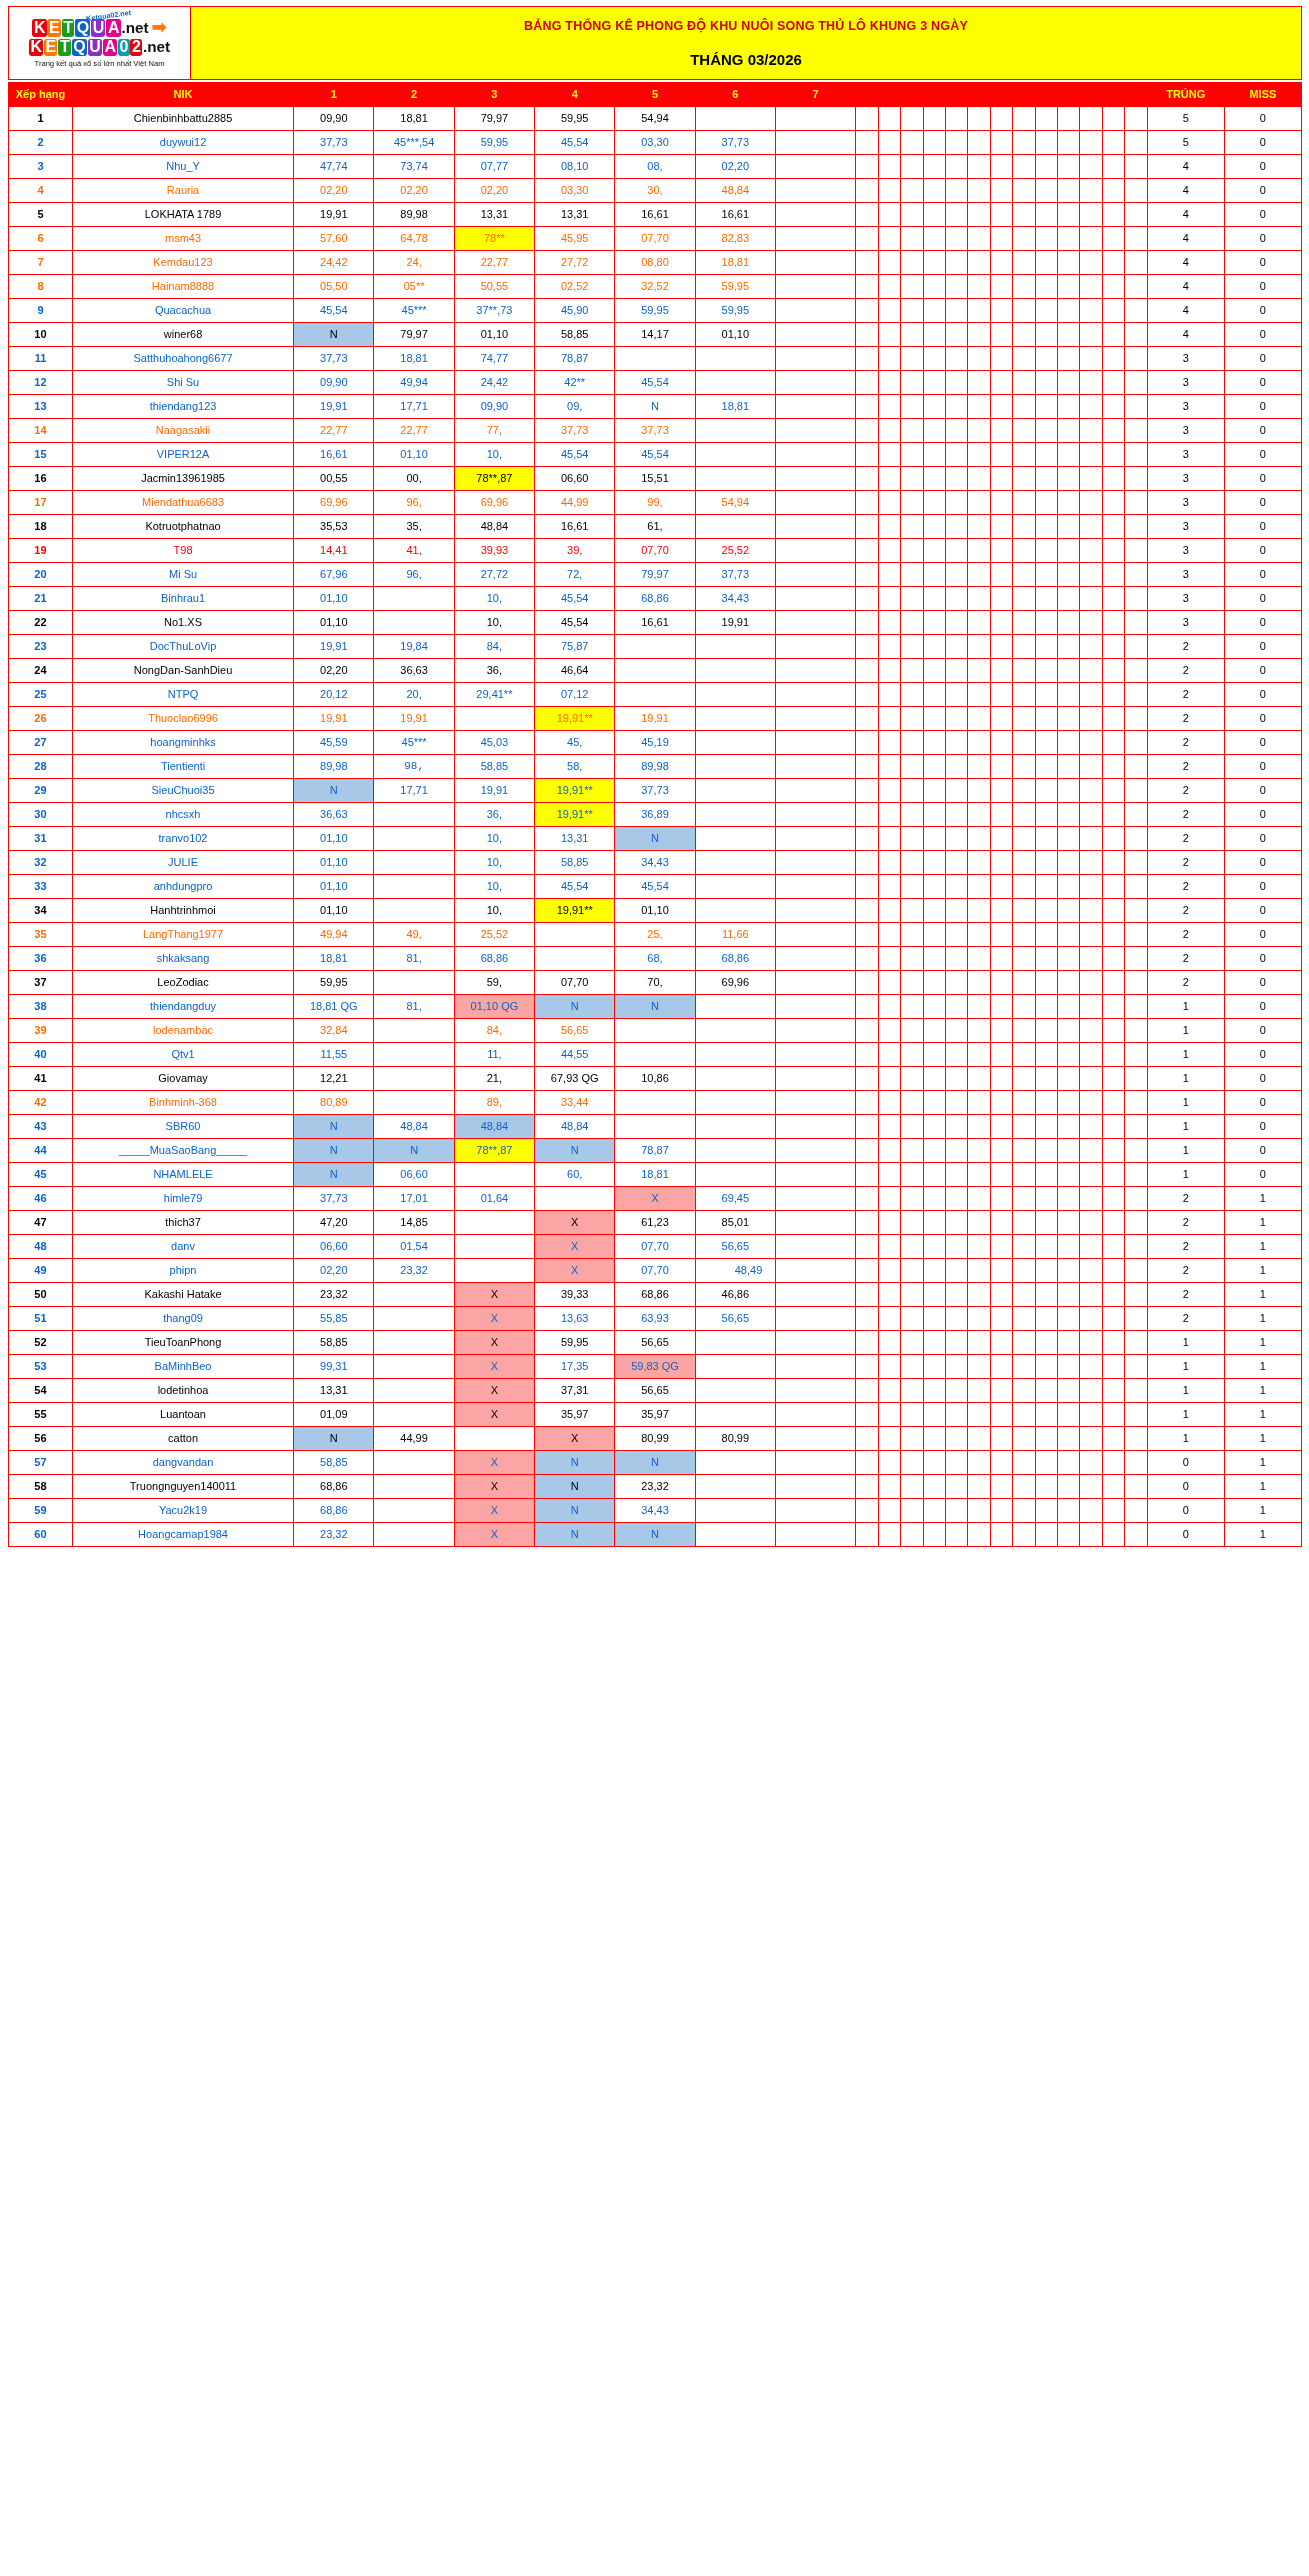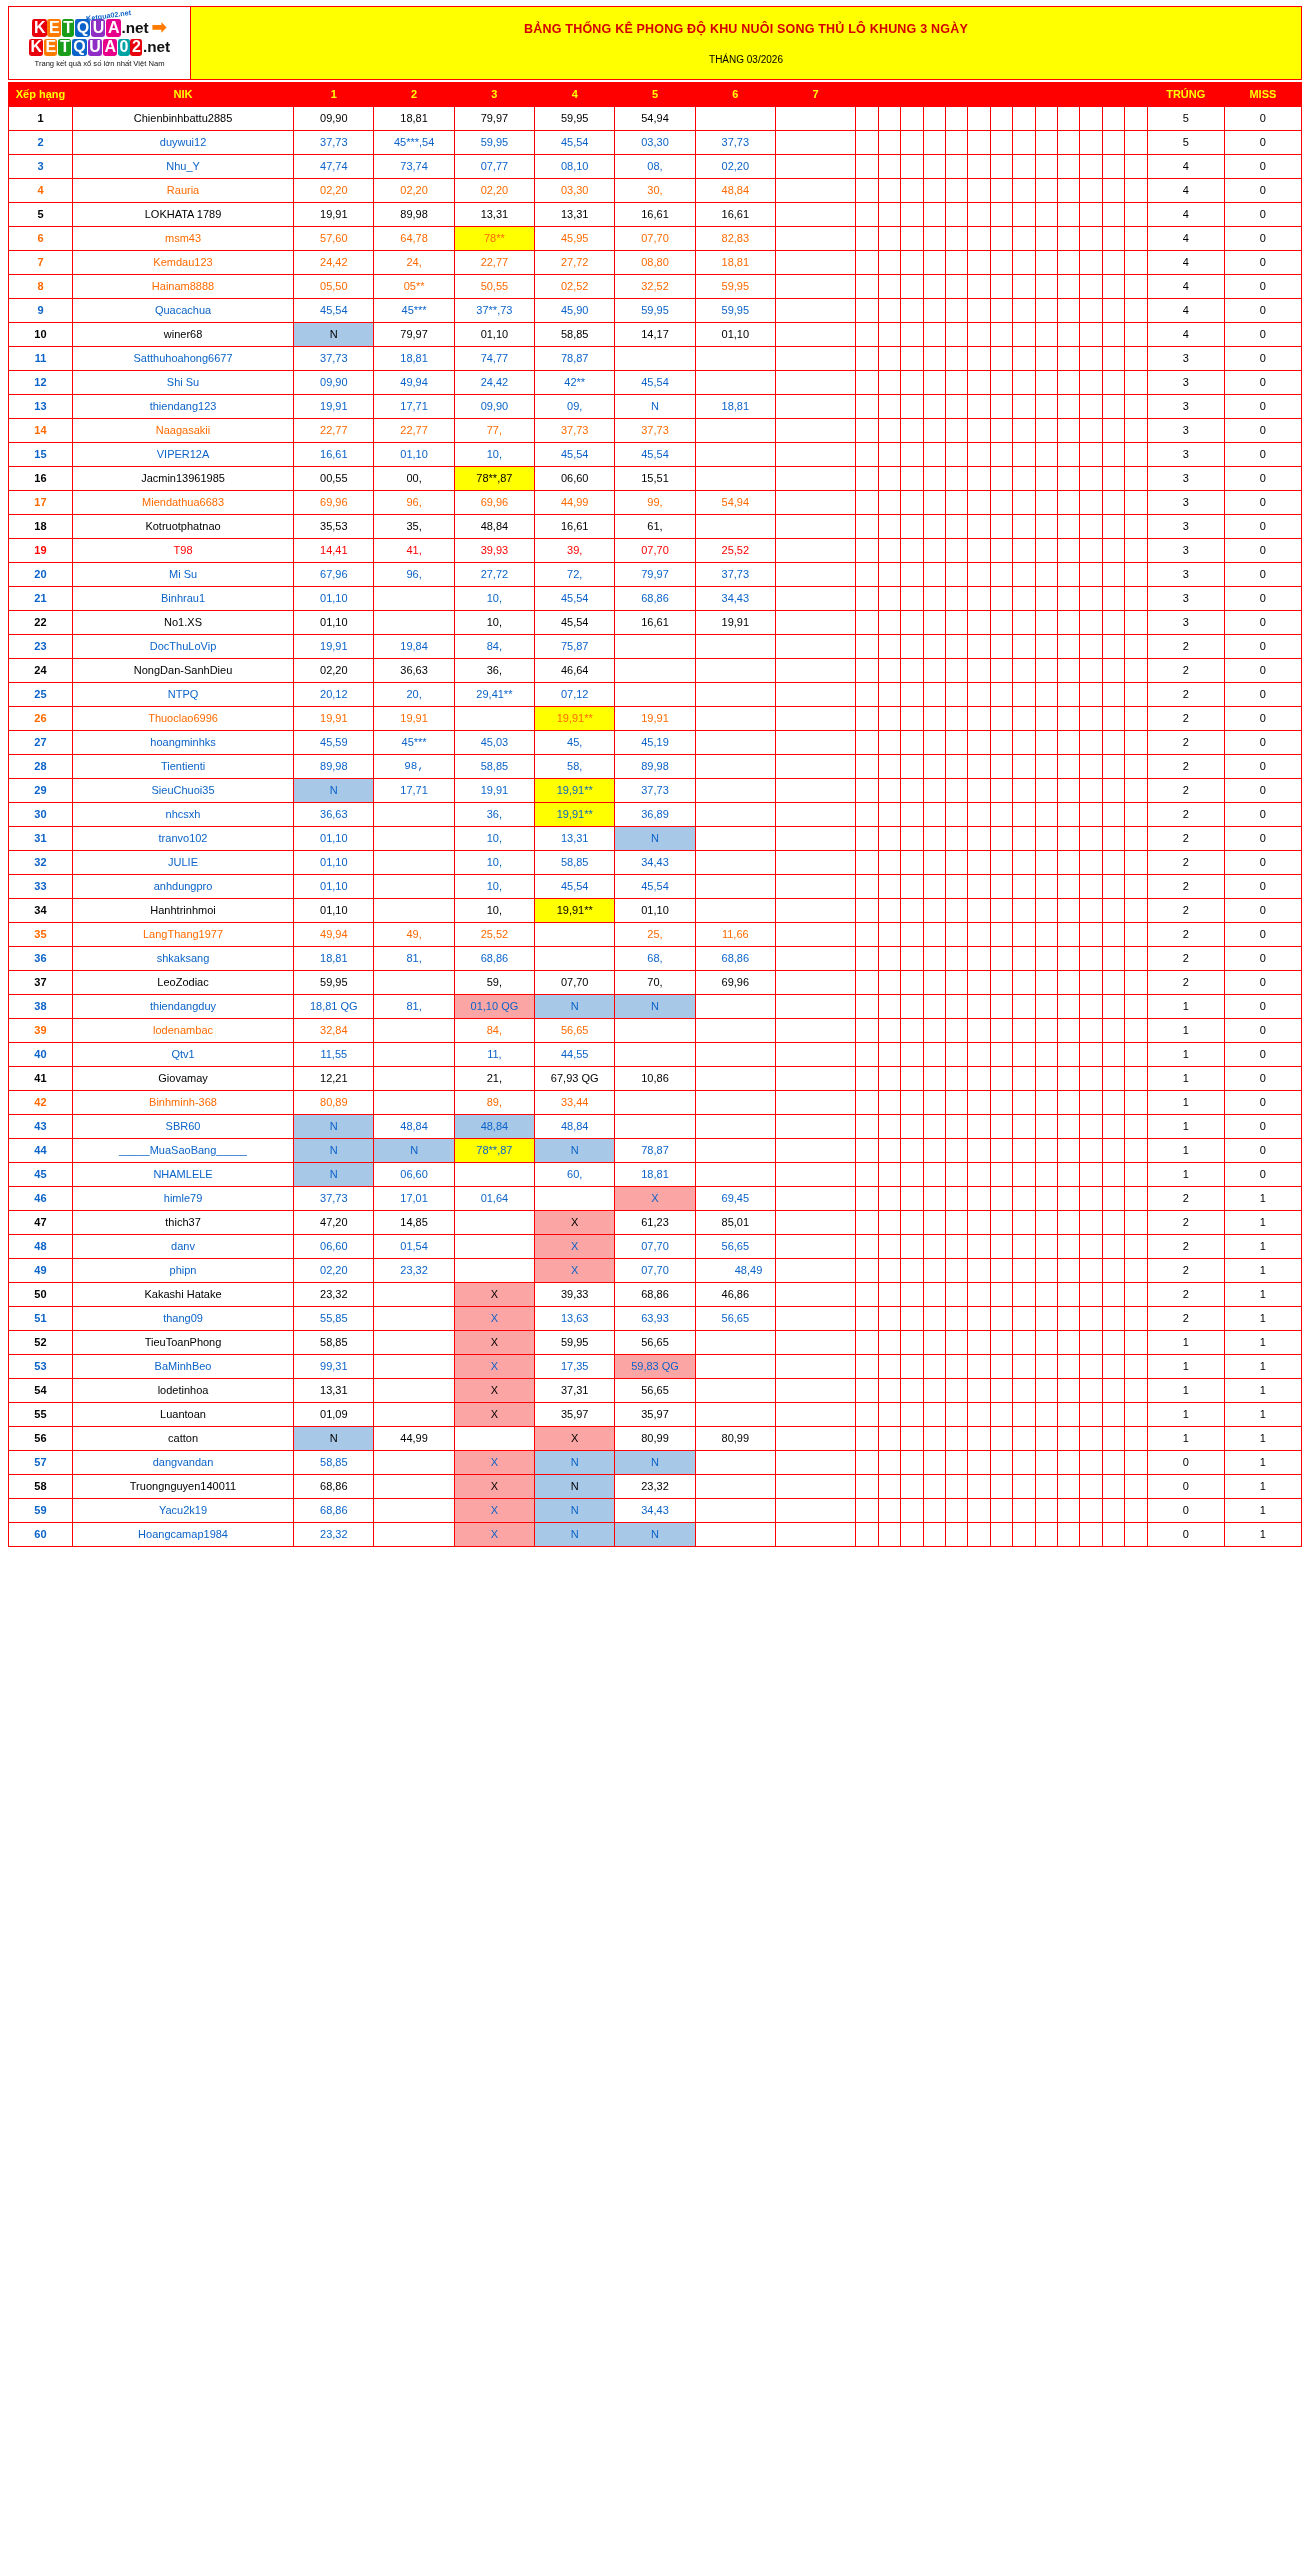--- a/index.html
+++ b/index.html
@@ -74,22 +74,22 @@
   }
   .title-main {
     color: #d40000;
     font-weight: bold;
     font-size: 12.5px;
     text-align: center;
     letter-spacing: 0.2px;
   }
   .title-sub {
     color: #000000;
-    font-weight: normal;
-    font-size: 10px;
+    font-weight: bold;
+    font-size: 15px;
     text-align: left;
   }
   
   table.grid {
     border-collapse: collapse;
     width: 100%;
     table-layout: fixed;
   }
   table.grid th, table.grid td {
     border: 0.8px solid #ff0000;

